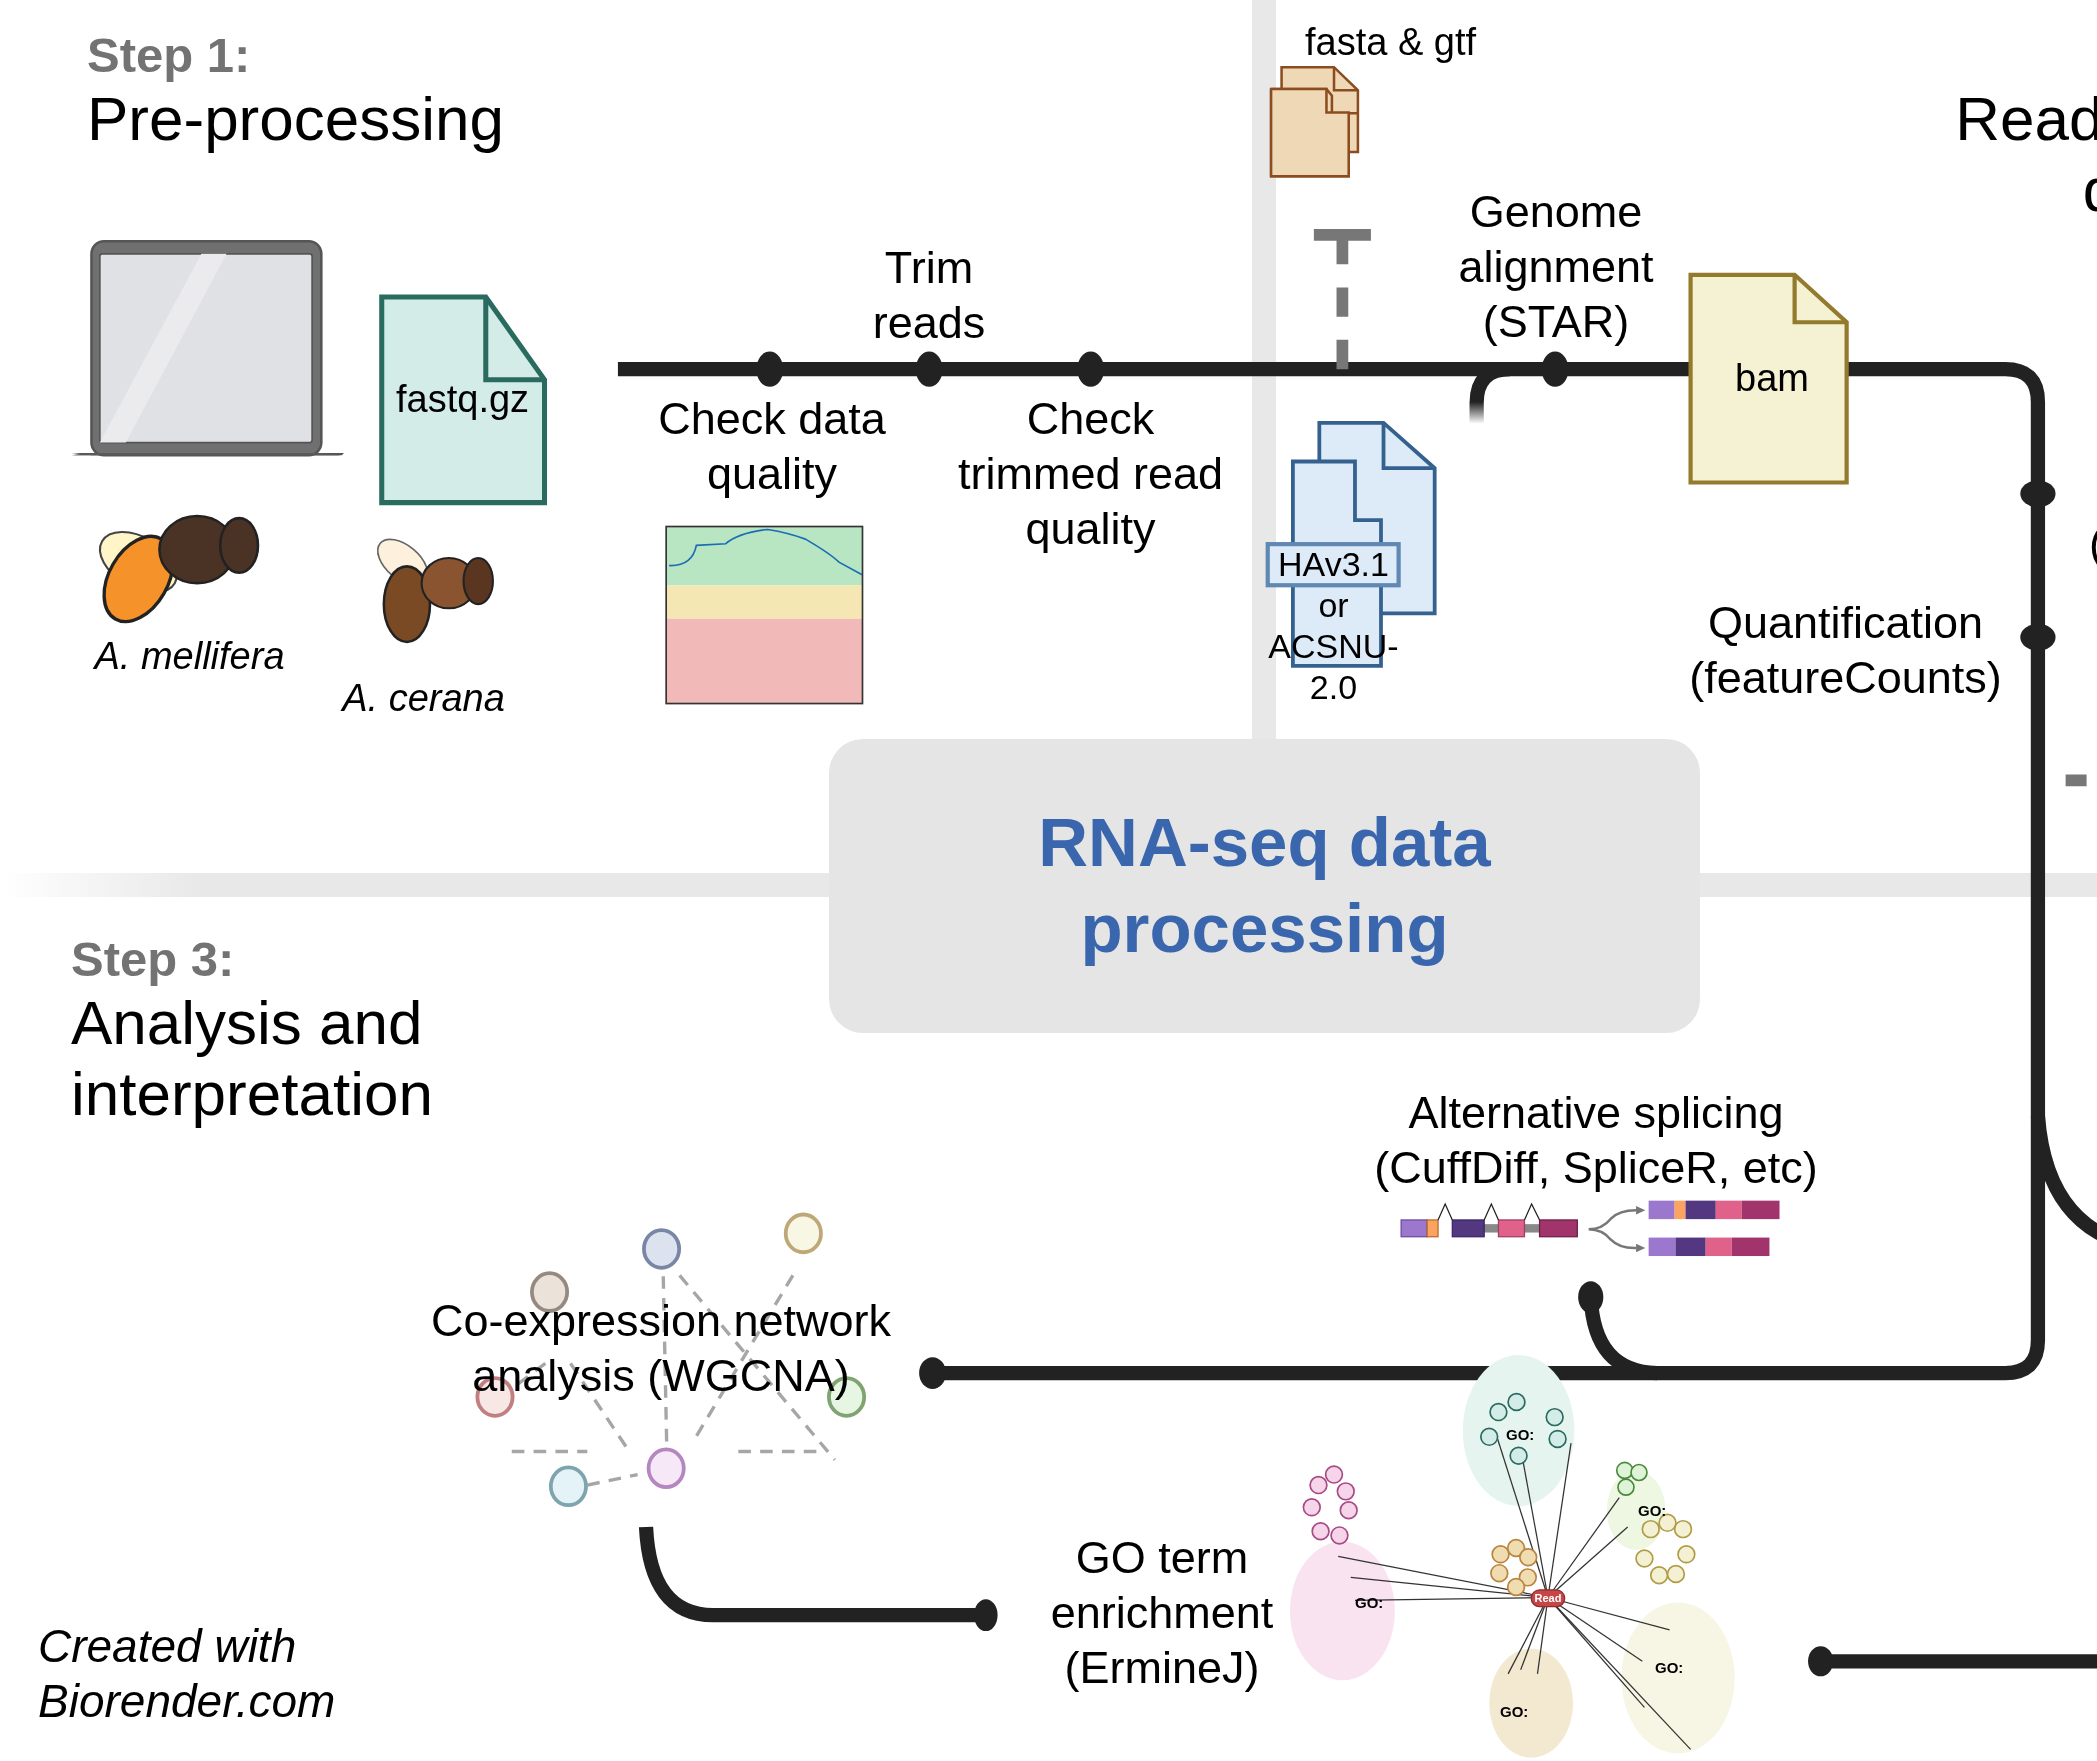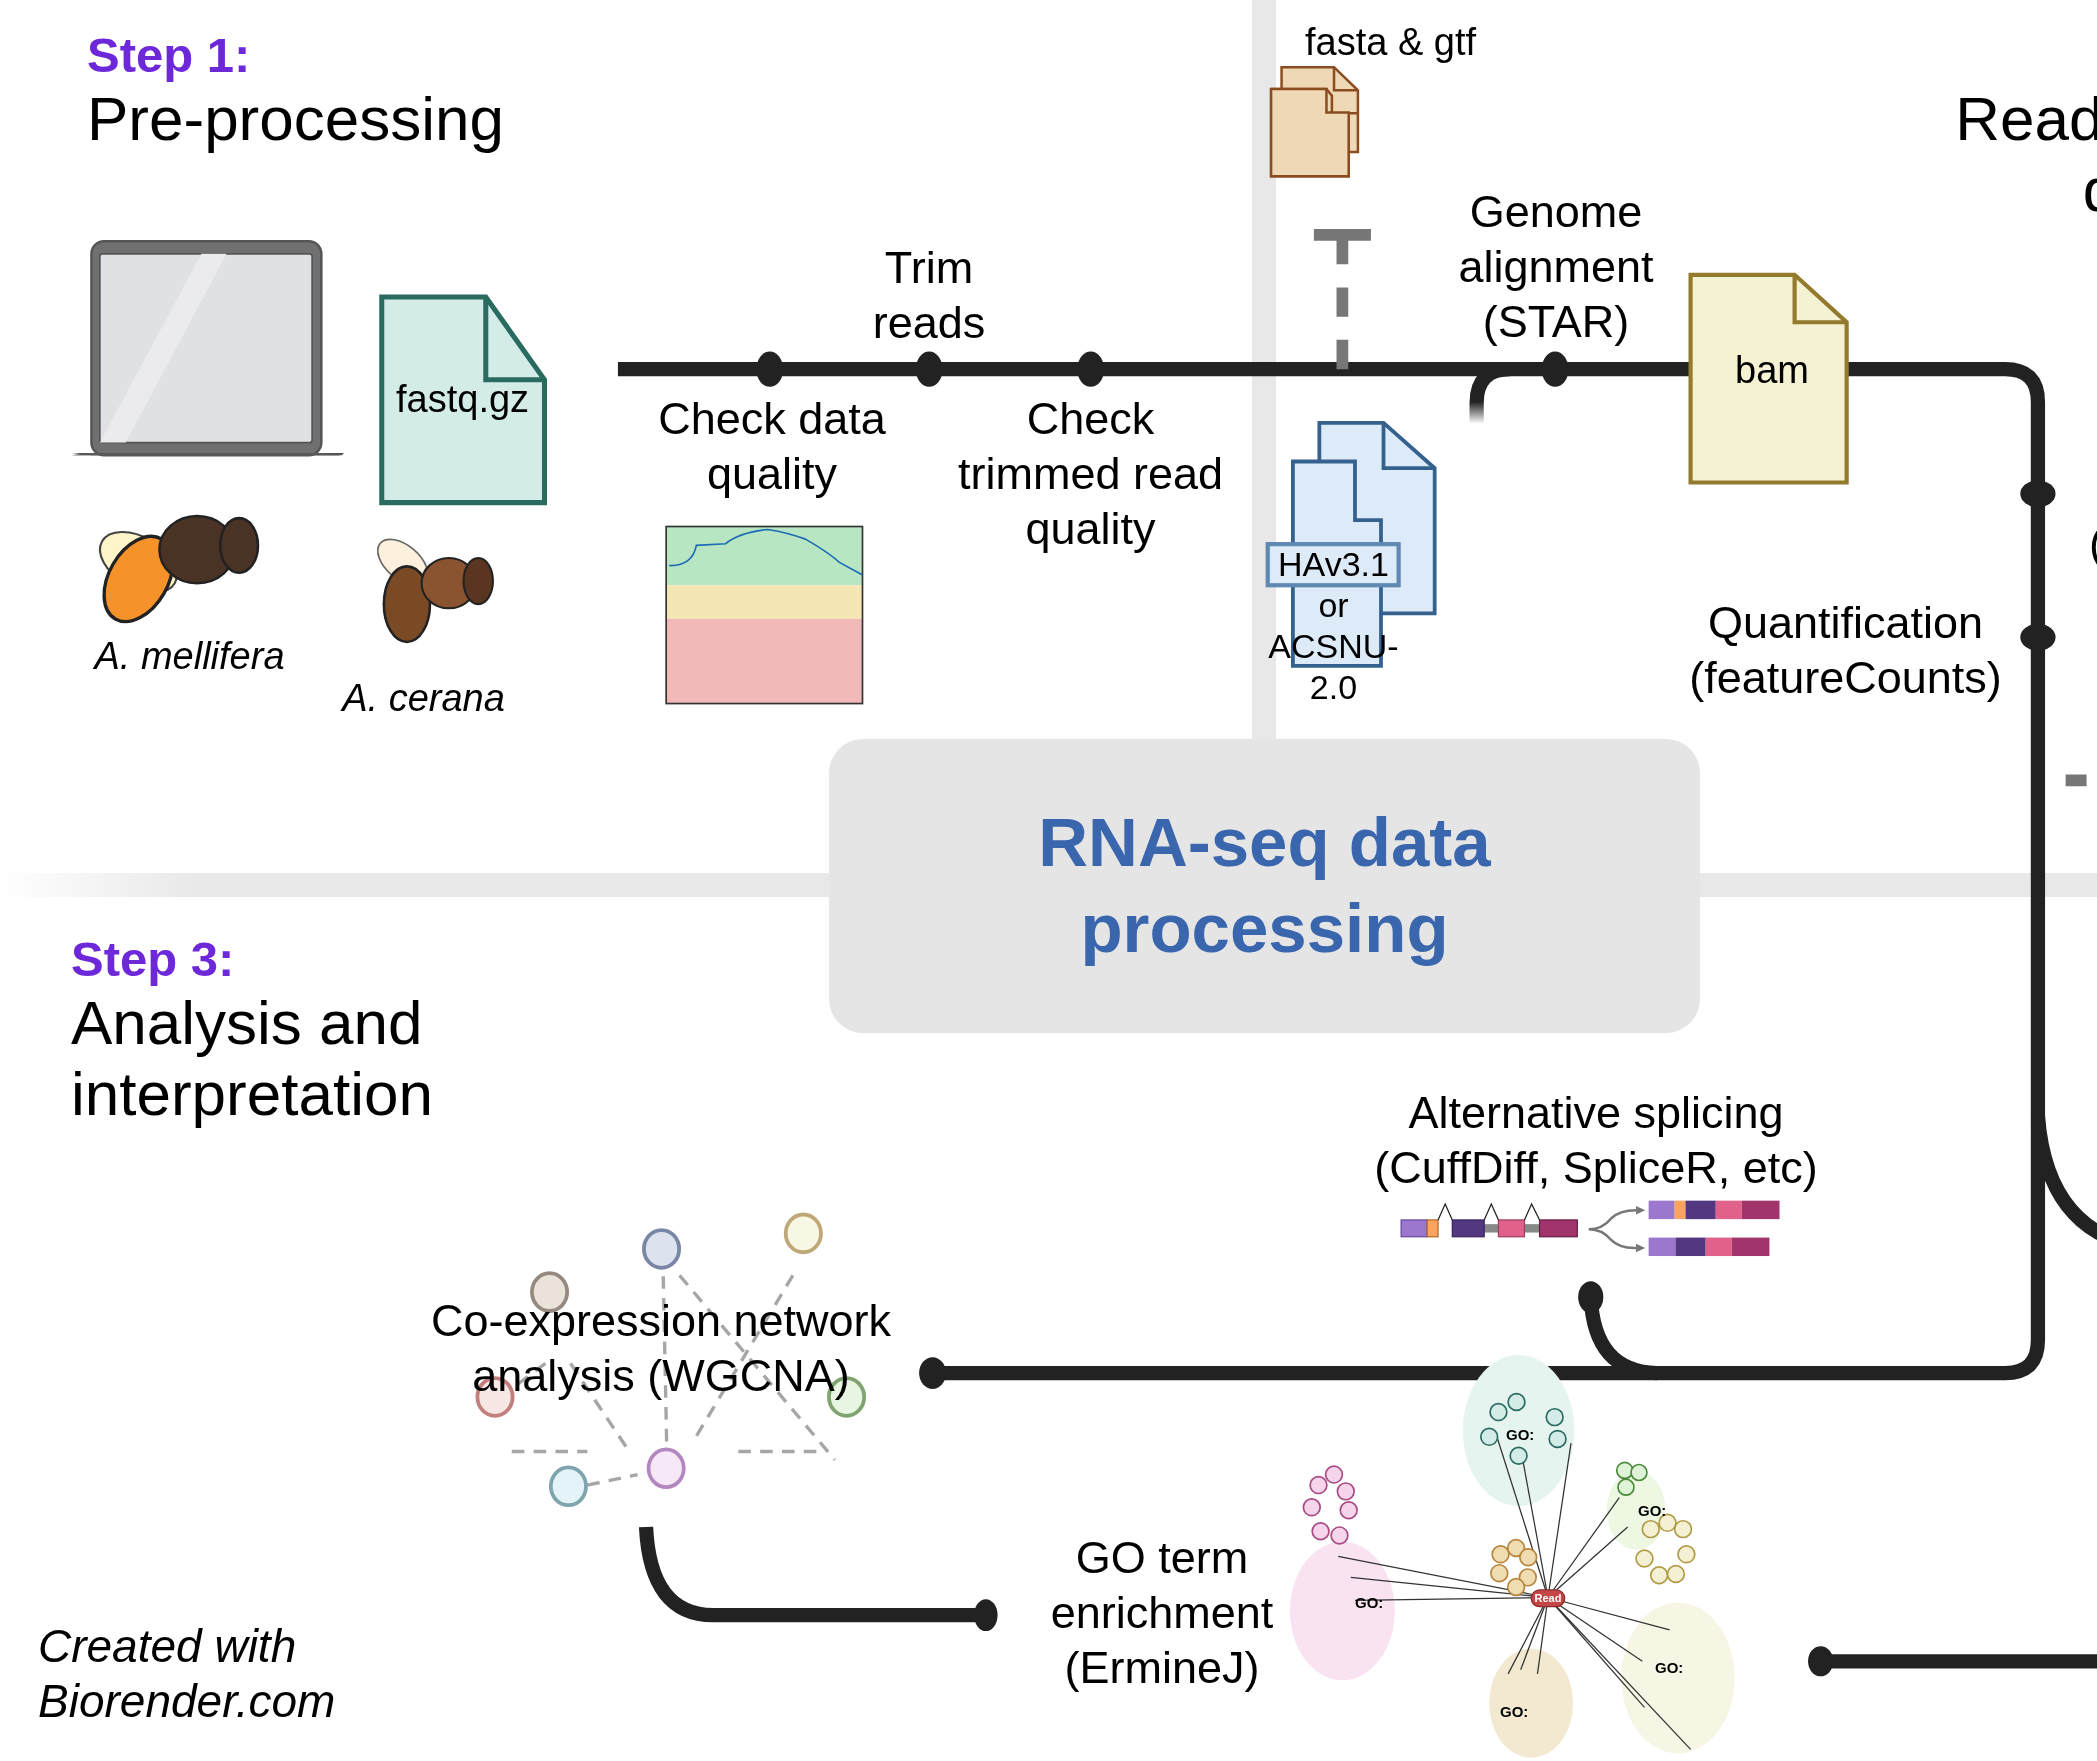--- a/index.html
+++ b/index.html
@@ -1,18 +1,18 @@
 <!DOCTYPE html>
 <html style="font-size:6.7px"><head>
 <meta charset="utf-8">
 <style>
   html,body{margin:0;padding:0;background:#fff;}
   body{width:2517px;height:1762px;position:relative;overflow:hidden;font-family:"Liberation Sans",sans-serif;color:#000;}
   .abs{position:absolute;}
-  .step-num{color:#6d28d9;font-weight:bold;font-size:49px;line-height:1.1;}
+  .step-num{color:#737373;font-weight:bold;font-size:49px;line-height:1.1;}
   .step-title{font-size:62px;line-height:1.15;}
   .lbl{font-size:45px;line-height:1.22;text-align:center;}
   .ital{font-style:italic;}
   svg{position:absolute;left:0;top:0;}
   .center-box{background:#e5e5e5;border-radius:34px;display:flex;align-items:center;justify-content:center;text-align:center;color:#3a66ad;font-weight:bold;font-size:69px;line-height:1.25;}
   .filelbl{font-size:38px;}
 </style>
 </head>
 <body>
 
@@ -300,21 +300,21 @@
   <div class="step-num">Step 3:</div>
   <div class="step-title">Analysis and</div>
   <div class="step-title">interpretation</div>
 </div>
 
 <div class="abs ital lbl" style="left:76px;top:633px;width:227px;font-size:38px;">A. mellifera</div>
 <div class="abs ital lbl" style="left:327px;top:675px;width:193px;font-size:38px;">A. cerana</div>
 
 <div class="abs filelbl" style="left:396px;top:378px;">fastq.gz</div>
 <div class="abs filelbl" style="left:1305px;top:21px;">fasta &amp; gtf</div>
-<div class="abs filelbl" style="left:1735px;top:349px;">bam</div>
+<div class="abs filelbl" style="left:1735px;top:357px;">bam</div>
 <div class="abs filelbl" style="left:1268px;top:544px;width:131px;height:41px;line-height:41px;text-align:center;font-size:34px;">HAv3.1 or ACSNU-2.0</div>
 
 <div class="abs lbl" style="left:621px;top:392px;width:302px;">
   <div>Check data</div>
   <div>quality</div>
 </div>
 <div class="abs lbl" style="left:803px;top:241px;width:252px;">
   <div>Trim</div>
   <div>reads</div>
 </div>

